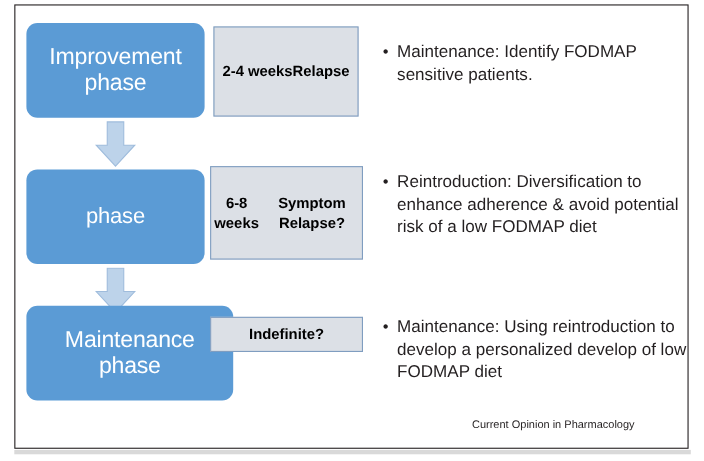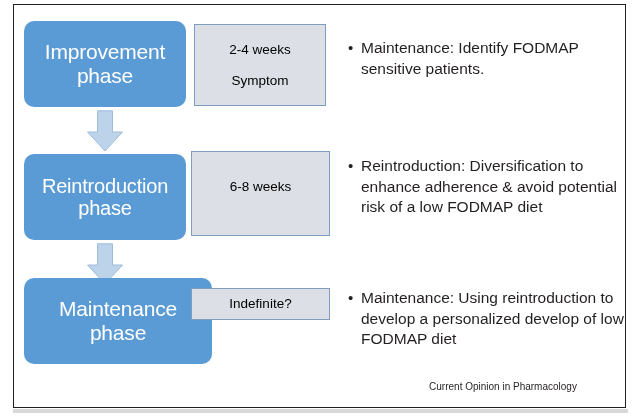--- a/index.html
+++ b/index.html
@@ -74,27 +74,28 @@
   #arrow-elimination-to-reintroduction { left: 86px; top: 110px; }
   #arrow-reintroduction-to-maintenance { left: 86px; top: 243px; }
 
   
   .info-box {
     position: absolute;
     background: #dce0e6;
     border: 1px solid #7f9dc0;
     box-sizing: border-box;
     display: flex;
-    flex-direction: column;
+    flex-direction: row;
     align-items: center;
     justify-content: center;
     text-align: center;
     color: #000000;
     font-size: 13.5px;
     line-height: 1.28;
+    font-weight: bold;
   }
   .info-box .line { display: block; }
   .info-box .gap { height: 13px; }
 
   #info-box-elimination    { left: 194px; top: 24px;  width: 132px; height: 82px; }
   #info-box-reintroduction { left: 191px; top: 151px; width: 139px; height: 85px; }
   #info-box-maintenance    { left: 191px; top: 288px; width: 139px; height: 32px; }
 
   #info-box-reintroduction .line { font-size: 13.5px; }
 
@@ -144,44 +145,44 @@
   <div class="phase-box" id="phase-box-elimination">
     <div class="phase-label">
       <span>Improvement</span>
       <span>phase</span>
     </div>
   </div>
 
   <div class="info-box" id="info-box-elimination">
     <span class="line">2-4 weeks</span>
     <span class="gap"></span>
-    <span class="line">Symptom</span>
+    <span class="line">Relapse</span>
   </div>
 
   <div class="bullet-item" id="bullet-elimination">
     <span class="bullet-dot">•</span>
     <span class="bullet-text">Maintenance: Identify FODMAP sensitive patients.</span>
   </div>
 
   <div class="down-arrow" id="arrow-elimination-to-reintroduction">
     <svg viewBox="0 0 38 42" width="38" height="42" aria-hidden="true">
       <polygon points="11.5,0.8 26.5,0.8 26.5,22 36.5,22 19,41 1.5,22 11.5,22" fill="#bdd3ea" stroke="#9fbcdc" stroke-width="1"></polygon>
     </svg>
   </div>
 
   <div class="phase-box" id="phase-box-reintroduction">
     <div class="phase-label">
-      <span>Reintroduction</span>
       <span>phase</span>
     </div>
   </div>
 
   <div class="info-box" id="info-box-reintroduction">
     <span class="line">6-8 weeks</span>
     <span class="gap"></span>
+    <span class="line">Symptom Relapse?</span>
   </div>
 
   <div class="bullet-item" id="bullet-reintroduction">
     <span class="bullet-dot">•</span>
     <span class="bullet-text">Reintroduction: Diversification to enhance adherence &amp; avoid potential risk of a low FODMAP diet</span>
   </div>
 
   <div class="down-arrow" id="arrow-reintroduction-to-maintenance">
     <svg viewBox="0 0 38 42" width="38" height="42" aria-hidden="true">
       <polygon points="11.5,0.8 26.5,0.8 26.5,22 36.5,22 19,41 1.5,22 11.5,22" fill="#bdd3ea" stroke="#9fbcdc" stroke-width="1"></polygon>

